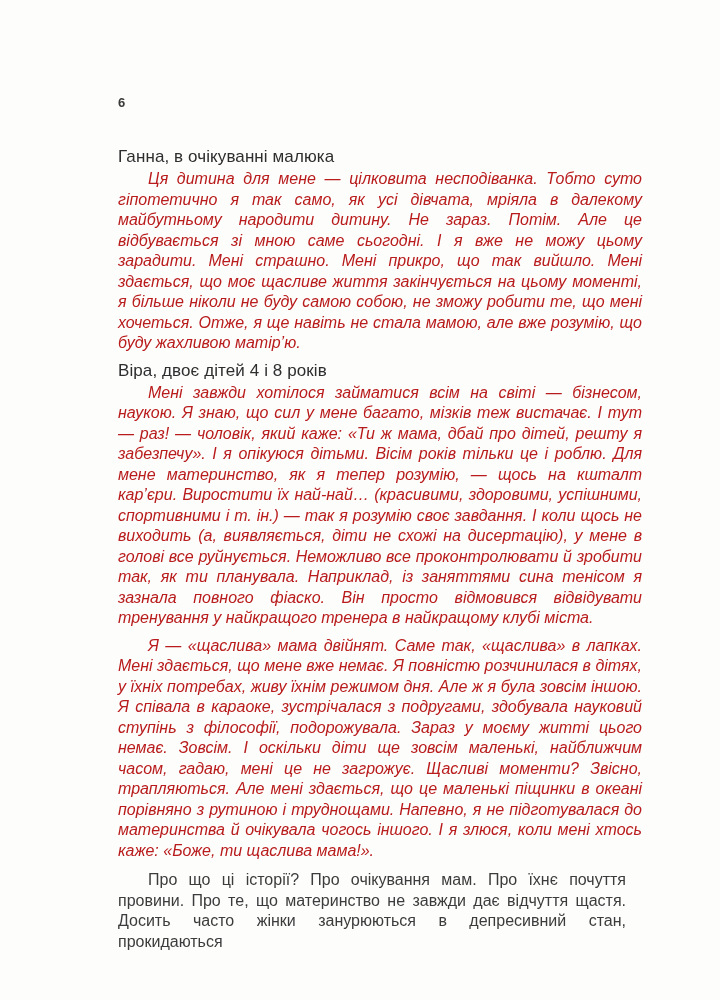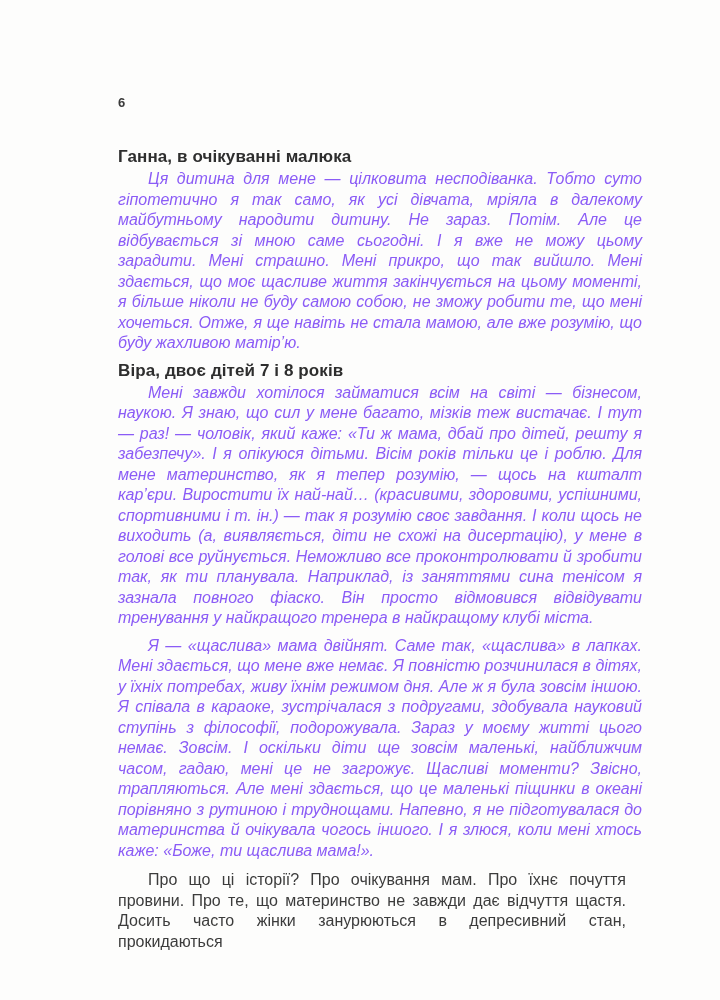--- a/index.html
+++ b/index.html
@@ -24,33 +24,33 @@
     line-height: 14px;
     color: #3a3a3a;
     margin: 0 0 37px 0;
   }
   .story-section {
     margin: 0 0 7px 0;
   }
   .section-heading {
     font-size: 17px;
     line-height: 20px;
-    font-weight: 700;
+    font-weight: 400;
     color: #2e2e2e;
     margin: 0 0 2px 0;
     letter-spacing: 0.1px;
   }
   .quote-paragraph {
     margin: 0;
     font-style: italic;
     font-size: 16px;
     line-height: 20.5px;
     text-align: justify;
     text-indent: 30px;
-    color: #8b5cf6;
+    color: #b91c1c;
   }
   .closing-paragraph {
     margin: 9px 16px 0 0;
     font-style: normal;
     font-size: 16px;
     line-height: 20.5px;
     text-align: justify;
     text-indent: 30px;
     color: #3c3c3c;
   }
@@ -61,21 +61,21 @@
 <div class="page">
 
   <div class="page-number">6</div>
 
   <section class="story-section">
     <h2 class="section-heading">Ганна, в очікуванні малюка</h2>
     <p class="quote-paragraph">Ця дитина для мене — цілковита несподіванка. Тобто суто гіпотетично я так само, як усі дівчата, мріяла в далекому майбутньому народити дитину. Не зараз. Потім. Але це відбувається зі мною саме сьогодні. І я вже не можу цьому зарадити. Мені страшно. Мені прикро, що так вийшло. Мені здається, що моє щасливе життя закінчується на цьому моменті, я більше ніколи не буду самою собою, не зможу робити те, що мені хочеться. Отже, я ще навіть не стала мамою, але вже розумію, що буду жахливою матір’ю.</p>
   </section>
 
   <section class="story-section">
-    <h2 class="section-heading">Віра, двоє дітей 7 і 8 років</h2>
+    <h2 class="section-heading">Віра, двоє дітей 4 і 8 років</h2>
     <p class="quote-paragraph">Мені завжди хотілося займатися всім на світі — бізнесом, наукою. Я знаю, що сил у мене багато, мізків теж вистачає. І тут — раз! — чоловік, який каже: «Ти ж мама, дбай про дітей, решту я забезпечу». І я опікуюся дітьми. Вісім років тільки це і роблю. Для мене материнство, як я тепер розумію, — щось на кшталт кар’єри. Виростити їх най-най… (красивими, здоровими, успішними, спортивними і т. ін.) — так я розумію своє завдання. І коли щось не виходить (а, виявляється, діти не схожі на дисертацію), у мене в голові все руйнується. Неможливо все проконтролювати й зробити так, як ти планувала. Наприклад, із заняттями сина тенісом я зазнала повного фіаско. Він просто відмовився відвідувати тренування у найкращого тренера в найкращому клубі міста.</p>
   </section>
 
   <section class="story-section">
     <p class="quote-paragraph">Я — «щаслива» мама двійнят. Саме так, «щаслива» в лапках. Мені здається, що мене вже немає. Я повністю розчинилася в дітях, у їхніх потребах, живу їхнім режимом дня. Але ж я була зовсім іншою. Я співала в караоке, зустрічалася з подругами, здобувала науковий ступінь з філософії, подорожувала. Зараз у моєму житті цього немає. Зовсім. І оскільки діти ще зовсім маленькі, найближчим часом, гадаю, мені це не загрожує. Щасливі моменти? Звісно, трапляються. Але мені здається, що це маленькі піщинки в океані порівняно з рутиною і труднощами. Напевно, я не підготувалася до материнства й очікувала чогось іншого. І я злюся, коли мені хтось каже: «Боже, ти щаслива мама!».</p>
   </section>
 
   <p class="closing-paragraph">Про що ці історії? Про очікування мам. Про їхнє почуття провини. Про те, що материнство не завжди дає відчуття щастя. Досить часто жінки занурюються в депресивний стан, прокидаються</p>
 
 </div>

